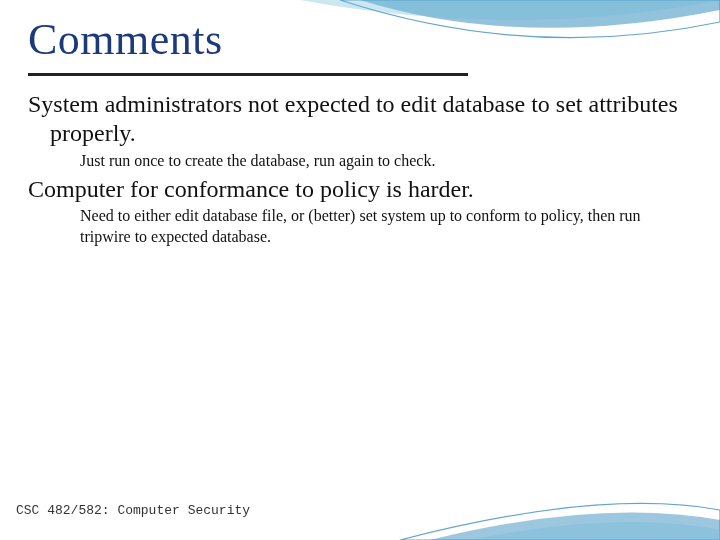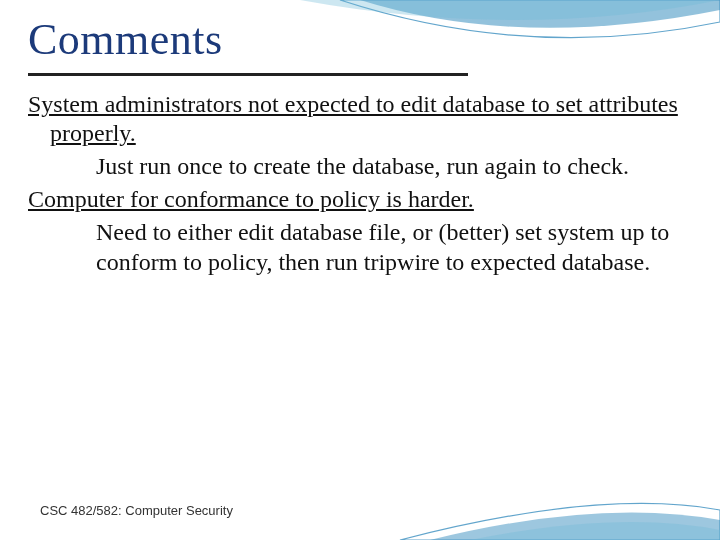--- a/index.html
+++ b/index.html
@@ -43,36 +43,35 @@
   .body-text {
     color: #111;
     font-size: 24px;
     line-height: 1.22;
   }
   .lvl1 {
     margin-left: 0;
     padding-left: 22px;
     text-indent: -22px;
     margin-bottom: 2px;
-    text-decoration: underline;
   }
   .lvl2 {
-    margin-left: 68px;
-    font-size: 24px;
+    margin-left: 52px;
+    font-size: 16px;
     line-height: 1.28;
     margin-bottom: 4px;
     padding-right: 10px;
   }
   .footer {
     position: absolute;
-    left: 40px;
+    left: 16px;
     bottom: 22px;
     font-size: 13px;
     color: #333;
-    font-family: Liberation Sans, sans-serif;
+    font-family: Liberation Mono, monospace;
   }
 </style>
 </head>
 <body>
 
 <svg class="swoosh-top" viewBox="0 0 720 70" preserveAspectRatio="none">
   <path d="M360,0 Q520,50 720,10 L720,0 Z" fill="#3b8fbf" opacity="0.55"></path>
   <path d="M340,0 Q530,62 720,22 L720,0 Z" fill="none" stroke="#3b8fbf" stroke-width="1.2" opacity="0.8"></path>
   <path d="M300,0 Q520,40 720,0 L720,0 Z" fill="#6fb9d8" opacity="0.35"></path>
 </svg>

